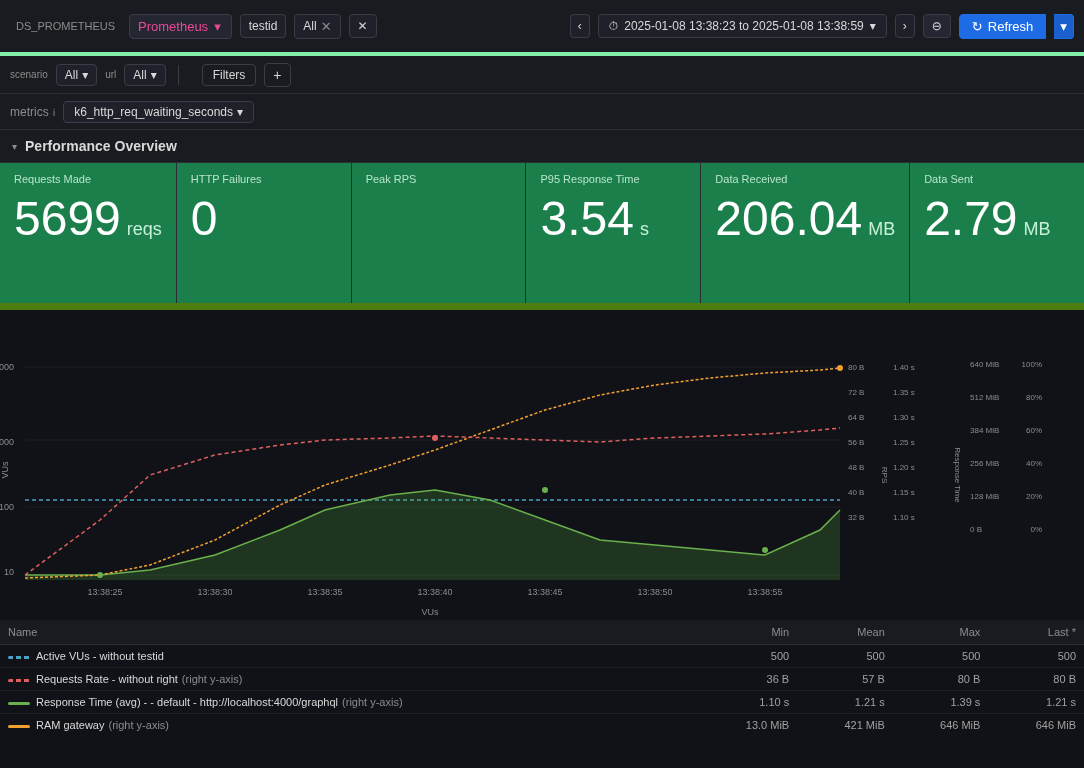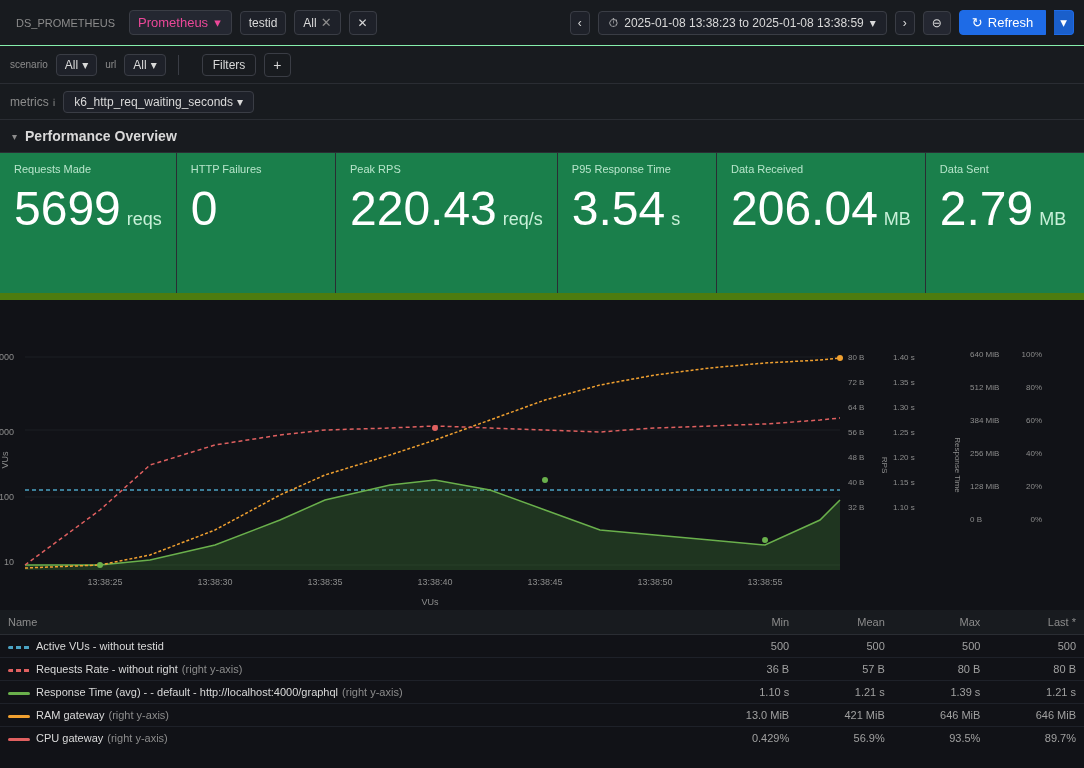--- a/index.html
+++ b/index.html
@@ -13,22 +13,22 @@
       overflow-x: hidden;
     }
 
     
     .top-bar {
       display: flex;
       align-items: center;
       gap: 8px;
       background: #181b1f;
       padding: 6px 10px;
-      border-bottom: 1px solid #86efac;
-      height: 46px;
+      border-bottom: 4px solid #86efac;
+      height: 56px;
     }
     .ds-label {
       color: #8c8c8c;
       font-size: 11px;
       padding: 4px 6px;
     }
     .ds-select {
       background: #242731;
       border: 1px solid #3a3d45;
       border-radius: 4px;
@@ -388,24 +388,20 @@
     </div>
   </div>
   <div class="stat-card">
     <div class="stat-card-title">HTTP Failures</div>
     <div class="stat-value">
       <span>0</span>
     </div>
   </div>
   <div class="stat-card">
     <div class="stat-card-title">Peak RPS</div>
-    <div class="stat-value">
-      <span>220.43</span>
-      <span class="stat-unit">req/s</span>
-    </div>
   </div>
   <div class="stat-card">
     <div class="stat-card-title">P95 Response Time</div>
     <div class="stat-value">
       <span>3.54</span>
       <span class="stat-unit">s</span>
     </div>
   </div>
   <div class="stat-card">
     <div class="stat-card-title">Data Received</div>
@@ -532,22 +528,15 @@
           <td>1.39 s</td>
           <td>1.21 s</td>
         </tr>
         <tr>
           <td><span class="color-line" style="background: rgb(240, 160, 48);"></span><span>RAM gateway</span><span style="color: rgb(140, 140, 140); margin-left: 4px;">(right y-axis)</span></td>
           <td>13.0 MiB</td>
           <td>421 MiB</td>
           <td>646 MiB</td>
           <td>646 MiB</td>
         </tr>
-        <tr>
-          <td><span class="color-line" style="background: rgb(224, 96, 96);"></span><span>CPU gateway</span><span style="color: rgb(140, 140, 140); margin-left: 4px;">(right y-axis)</span></td>
-          <td>0.429%</td>
-          <td>56.9%</td>
-          <td>93.5%</td>
-          <td>89.7%</td>
-        </tr>
       </tbody>
   </table>
 </div>
 
 </body></html>

